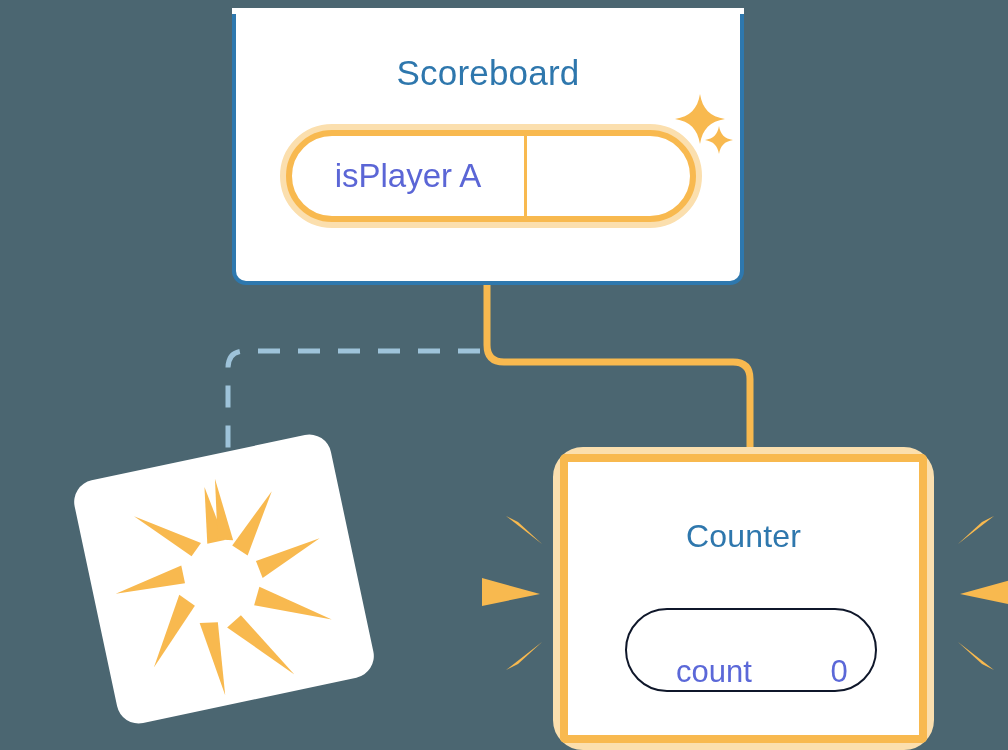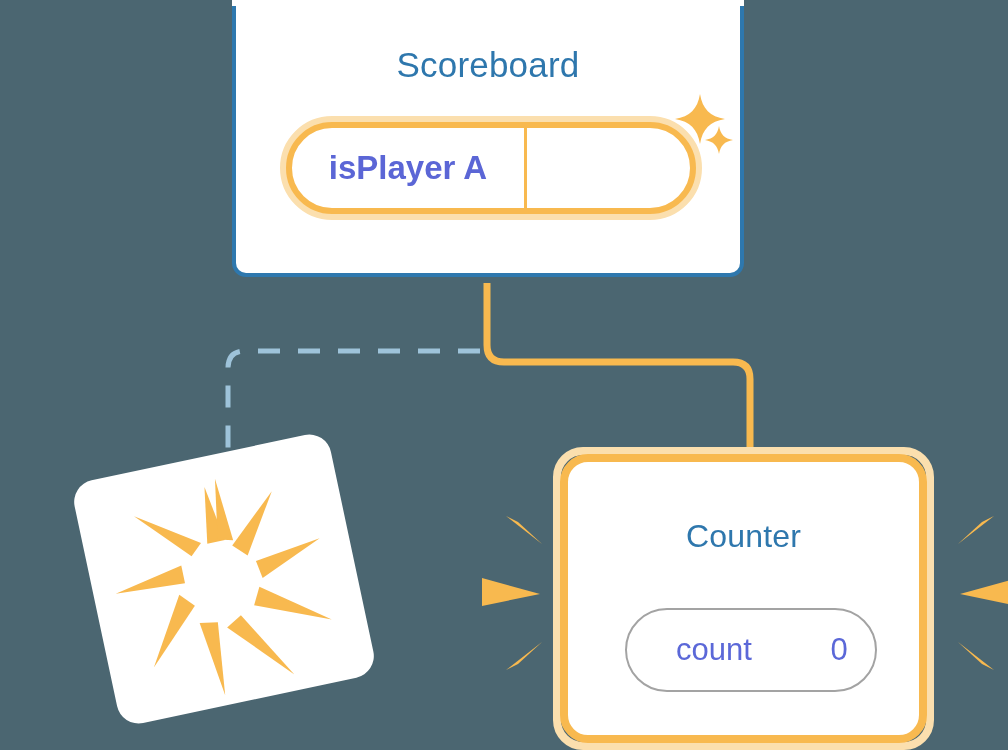--- a/index.html
+++ b/index.html
@@ -34,21 +34,21 @@
   
   .card {
     position: absolute;
     background: #ffffff;
     box-sizing: border-box;
   }
 
   
   #scoreboard-card {
     left: 232px;
-    top: 0px;
+    top: 8px;
     width: 512px;
     height: 277px;
     border: 4px solid #2e78ae;
     border-top: none;
     border-radius: 0 0 14px 14px;
     z-index: 3;
   }
   
   #scoreboard-card::before {
     content: "";
@@ -97,21 +97,21 @@
     align-items: stretch;
     overflow: hidden;
   }
   #scoreboard-pill-key {
     flex: 0 0 232px;
     display: flex;
     align-items: center;
     justify-content: center;
     color: #5b66d6;
     font-size: 33px;
-    font-weight: 700;
+    font-weight: 400;
   }
   #scoreboard-pill-divider {
     width: 3px;
     background: #f8b94f;
     margin: 0;
   }
   #scoreboard-pill-val {
     flex: 1 1 auto;
     display: flex;
     align-items: center;
@@ -142,44 +142,44 @@
     position: absolute;
     inset: 0;
     border: 8px solid #fbdfae;
     border-radius: 30px;
     box-sizing: border-box;
   }
   #counter-card-inner {
     position: absolute;
     left: 7px; top: 7px; right: 7px; bottom: 7px;
     border: 8px solid #f8b94f;
-    border-radius: 28px;
+    border-radius: 5px;
     box-sizing: border-box;
     background: #ffffff;
     overflow: hidden;
   }
   #counter-title {
     margin-top: 56px;
     font-size: 32px;
     line-height: 36px;
   }
 
   
   #counter-pill {
     position: absolute;
     left: 57px;
     top: 146px;
     width: 252px;
     height: 84px;
-    border: 2px solid #a3a3a3;
+    border: 2px solid #0f172a;
     border-radius: 42px;
     box-sizing: border-box;
     background: #ffffff;
     display: flex;
-    align-items: center;
+    align-items: flex-end;
     overflow: hidden;
   }
   #counter-pill-key {
     flex: 0 0 174px;
     display: flex;
     align-items: center;
     justify-content: center;
     color: #5b68d8;
     font-size: 31px;
   }

